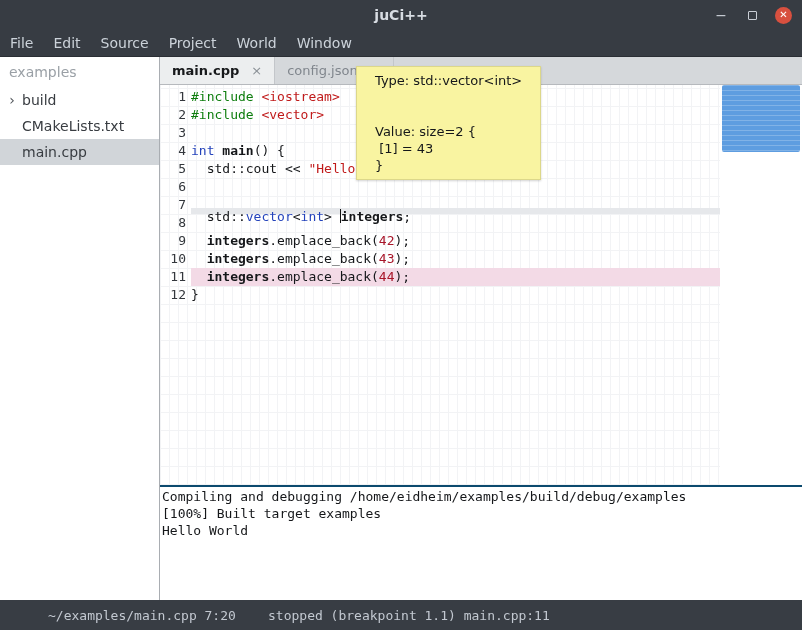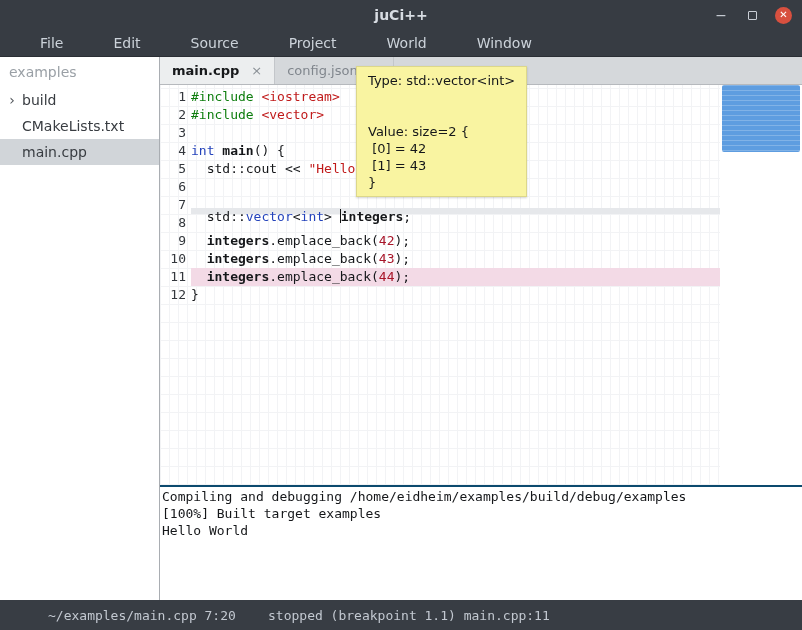--- a/index.html
+++ b/index.html
@@ -21,21 +21,21 @@
   .max-glyph { display:inline-block; width:9px; height:9px; border:1px solid #c9ced5; border-radius:1px; }
   .win-btn.max { width:16px; height:16px; }
   .win-btn.close { width:17px; height:17px; border-radius:50%; background: var(--close-red, #d8503f); }
   .close-glyph { color:#fff; font-size:10px; line-height:1; }
   
   .menubar {
     position:absolute; top:30px; left:0; right:0; height:27px;
     background:#373c43; border-bottom:1px solid #2a2e34;
     display:flex; align-items:center; color:#ccd3da; font-size:14px;
   }
-  .menu-item { padding:0 10px; height:27px; display:flex; align-items:center;margin-left:30px; }
+  .menu-item { padding:0 10px; height:27px; display:flex; align-items:center; }
   
   .sidebar {
     position:absolute; top:57px; left:0; width:160px; bottom:30px;
     background:#fff; border-right:1px solid #a9adb2;
   }
   .sidebar-header { color:#9aa0a6; font-size:14px; padding:7px 9px; height:30px; }
   .tree-item { height:26px; display:flex; align-items:center; padding-left:22px; color:#383c41; font-size:14px; }
   .tree-item.expandable { padding-left:4px; }
   .tree-item.selected { background:#d1d5d9; }
   .expander { width:16px; text-align:center; color:#53575c; font-size:14px; margin-right:2px; }
@@ -77,21 +77,21 @@
   .overview-viewport {
     position:absolute; top:0; left:2px; width:78px; height:67px; border-radius:2px;
     background-color: var(--accent-blue, #5e9de0);
     background-image: repeating-linear-gradient(180deg, rgba(255,255,255,0.22) 0 1px, transparent 1px 5px);
   }
   
   .tooltip {
     position:absolute; left:356px; top:66px; z-index:30;
     background: var(--tooltip-yellow, #f9f4a1);
     border:1px solid #dcd78a; box-shadow:0 1px 2px rgba(0,0,0,0.18);
-    padding:5px 11px; font-size:13px; line-height:17px; color:#15171a;
+    padding:5px 18px; font-size:13px; line-height:17px; color:#15171a;
   }
   .tooltip-line { min-height:17px; white-space:pre; }
   
   .console {
     position:absolute; top:485px; left:160px; right:0; bottom:30px;
     background:#fff; border-top:2px solid #0c4a6e; padding:1px 2px;
     font-family:"DejaVu Sans Mono", monospace; font-size:13px; color:#15171a;
   }
   .console-line { height:17px; line-height:17px; white-space:pre; }
   
@@ -214,21 +214,20 @@
 
   <div class="overview">
     <div class="overview-viewport"></div>
   </div>
 
   <div class="tooltip">
       <div class="tooltip-line">Type: std::vector&lt;int&gt;</div>
       <div class="tooltip-line"></div>
       <div class="tooltip-line"></div>
       <div class="tooltip-line">Value: size=2 {</div>
-      <div class="tooltip-line"> [0] = 42</div>
       <div class="tooltip-line"> [1] = 43</div>
       <div class="tooltip-line">}</div>
     </div>
 
   <div class="console">
       <div class="console-line">Compiling and debugging /home/eidheim/examples/build/debug/examples</div>
       <div class="console-line">[100%] Built target examples</div>
       <div class="console-line">Hello World</div>
     </div>
 

